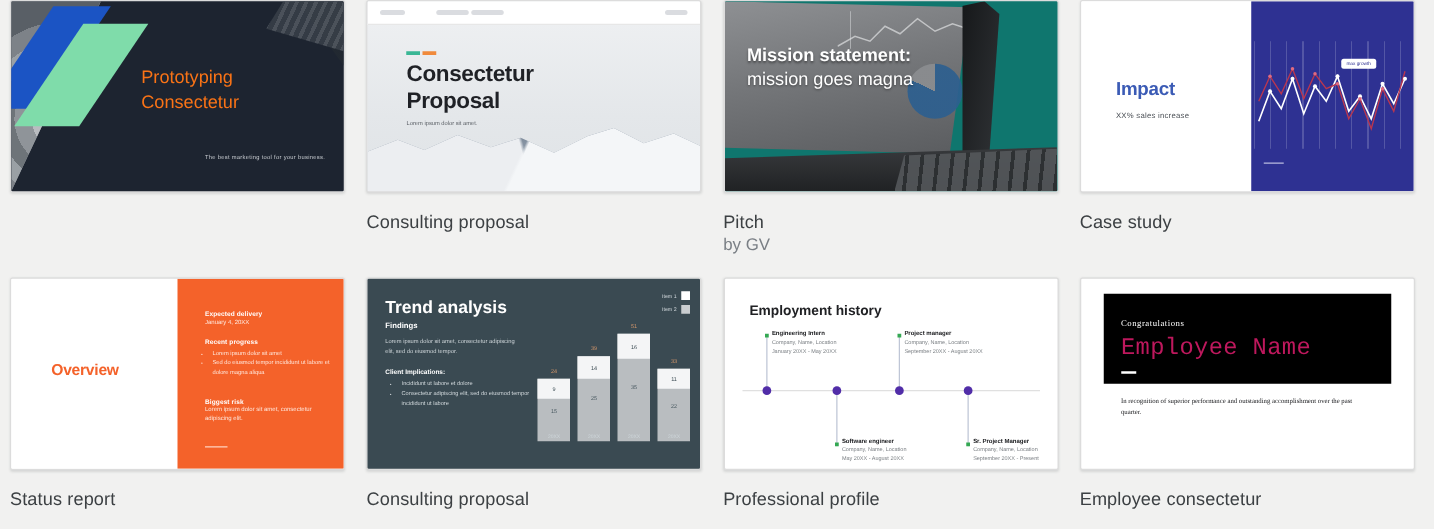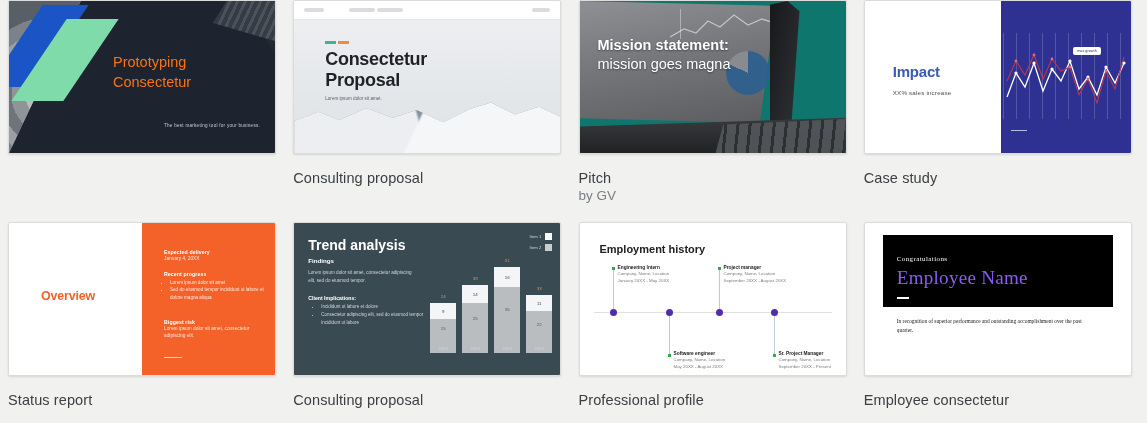--- a/index.html
+++ b/index.html
@@ -223,22 +223,22 @@
   .t7 .sq{position:absolute;width:3px;height:3px;}
 
   
   .t8 .frame{position:absolute;left:18px;top:12px;right:18px;height:128px;background:#fff;}
   .t8 .blackbox{position:absolute;left:18px;top:12px;right:18px;height:72px;background:#000;}
   .t8 .congrats{
     position:absolute;left:32px;top:32px;color:#fff;
     font-family:"Liberation Serif", serif;font-size:7px;letter-spacing:.4px;
   }
   .t8 .name{
-    position:absolute;left:32px;top:44px;color:#8b5cf6;
-    font-family:Liberation Serif, serif;font-size:19px;letter-spacing:.3px;
+    position:absolute;left:32px;top:44px;color:#be185d;
+    font-family:Liberation Mono, monospace;font-size:19px;letter-spacing:.3px;
   }
   .t8 .dash{position:absolute;left:32px;top:74px;width:12px;height:2px;background:#fff;}
   .t8 .body{
     position:absolute;left:32px;top:94px;width:200px;
     font-family:"Liberation Serif", serif;font-size:5.4px;line-height:1.75;color:#202124;
   }
 </style>
 </head>
 <body>
 

